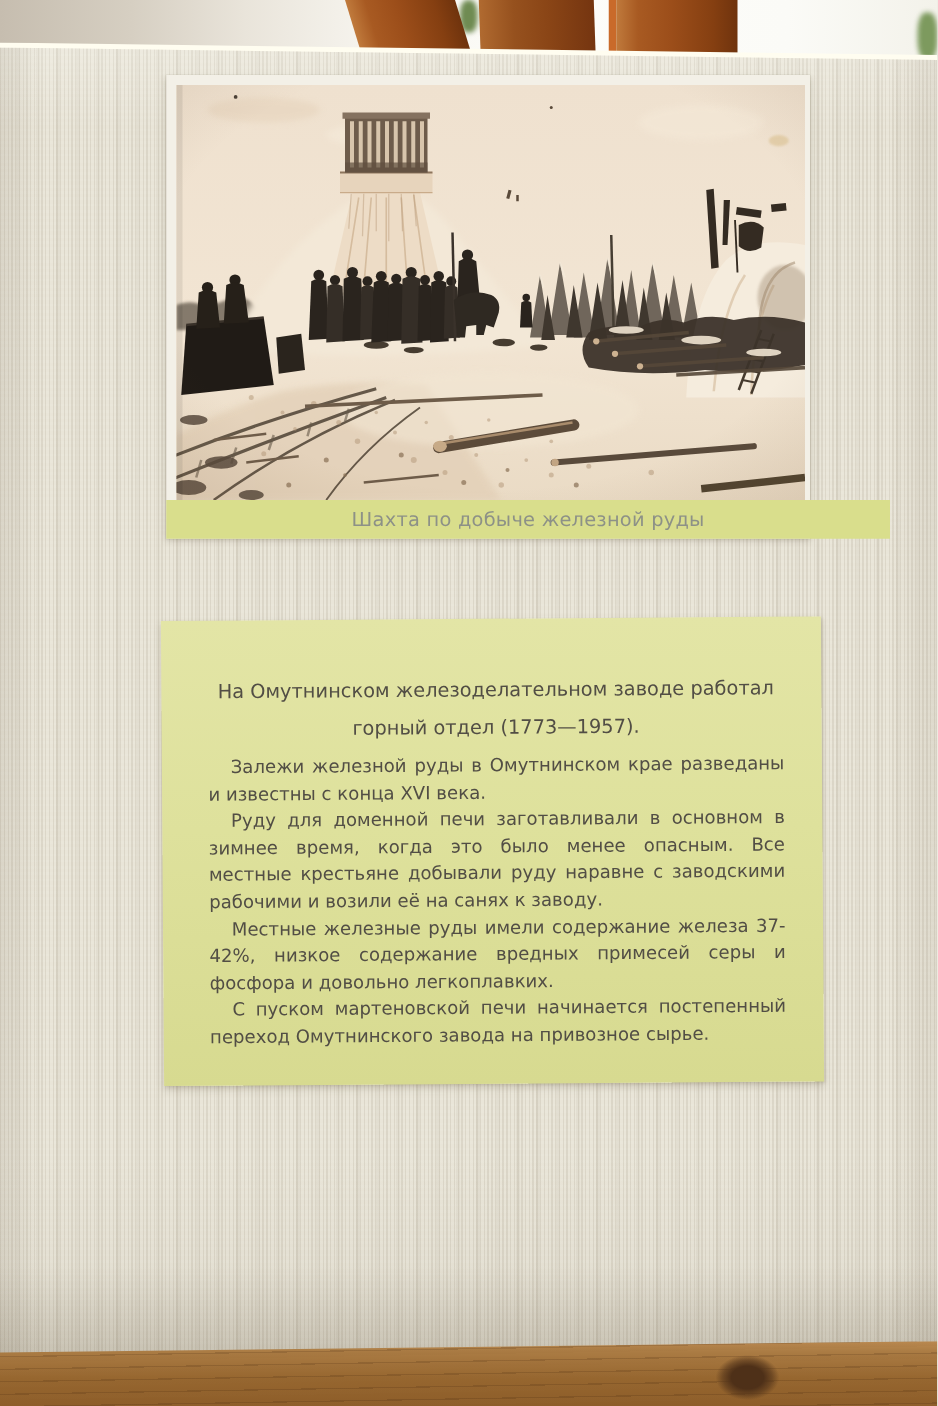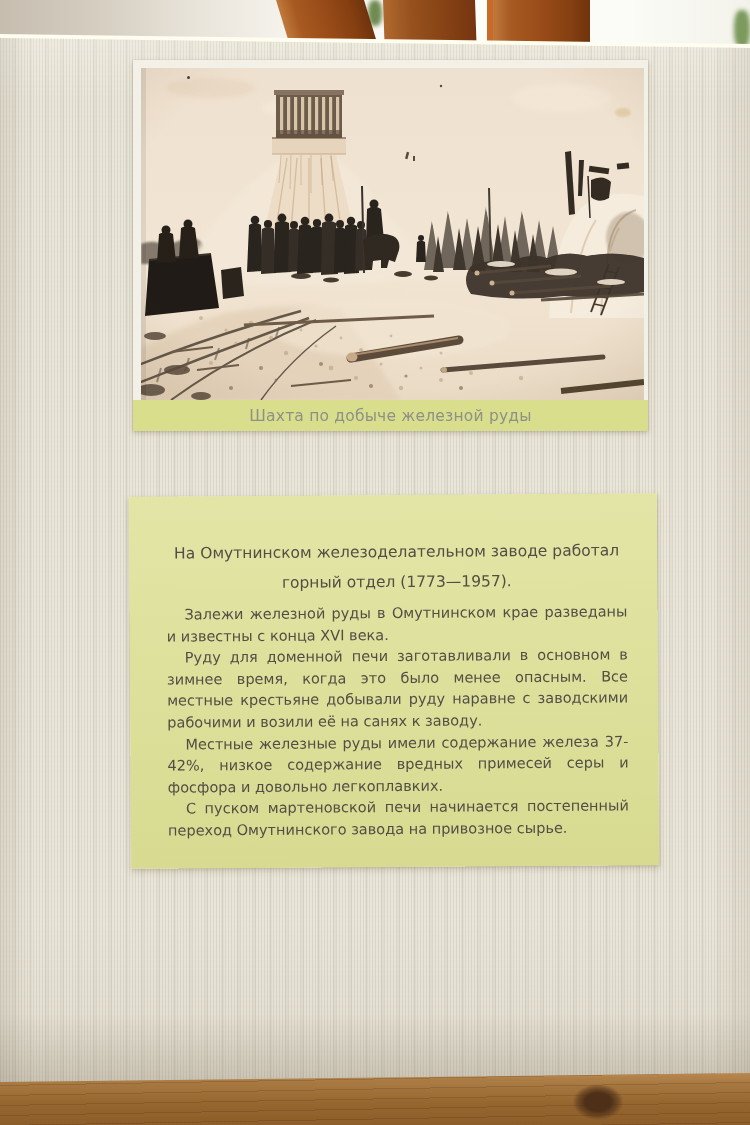--- a/index.html
+++ b/index.html
@@ -47,21 +47,21 @@
   
   .print{
     left:133px;top:60px;width:515px;height:371px;
     background:#f3f0e7;
     box-shadow:0 2px 5px rgba(100,90,65,.30),0 0 1px rgba(100,90,65,.25);
   }
   .photo-frame{left:8px;top:8px;width:503px;height:332px;overflow:hidden;background:#f0e2d0;}
   .dust-speck{left:54px;top:16px;width:3px;height:3px;background:#4a4036;border-radius:50%;}
   .paper-stain{left:482px;top:48px;width:16px;height:9px;background:#d8bd8a;opacity:.55;border-radius:50%;filter:blur(1px);}
   .caption-strip{
-    left:0;bottom:0;width:515px;height:31px;
+    left:0;bottom:0;width:579px;height:31px;
     background:#d9de8c;
     display:flex;align-items:center;justify-content:center;
   }
   .caption-text{font-size:15.5px;color:#8d9187;letter-spacing:.2px;}
 
   
   .card{
     left:130px;top:495px;width:528px;height:372px;
     background:linear-gradient(180deg,#e3e5a6 0%,#dee19c 45%,#d7da90 100%);
     transform:rotate(-.4deg);

